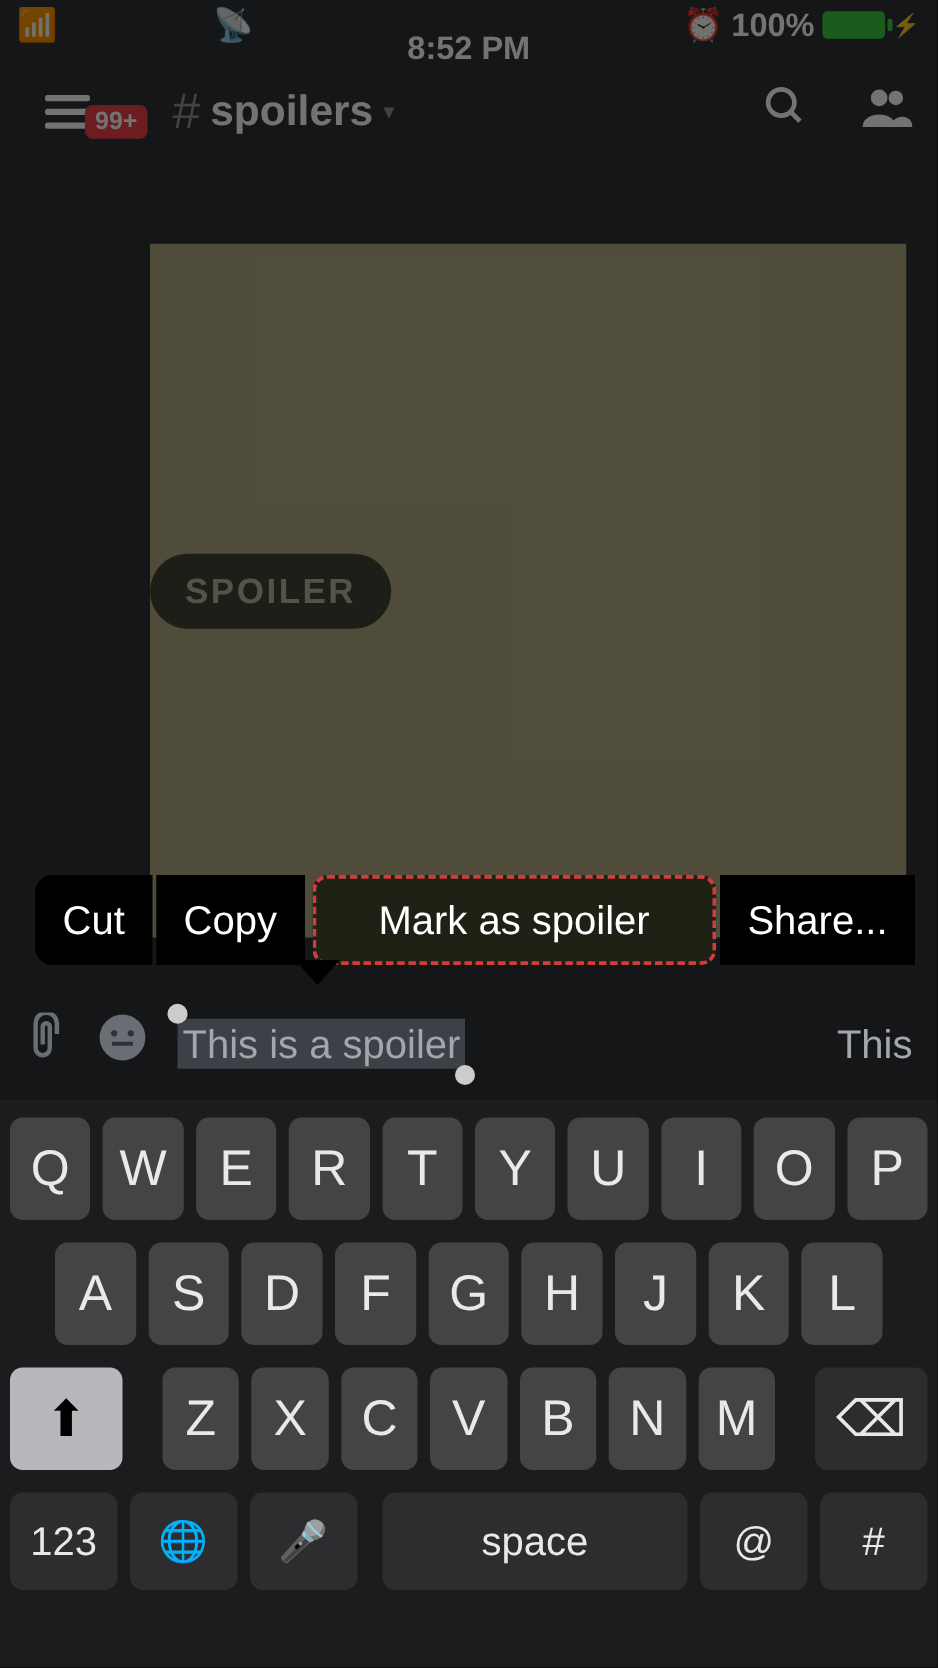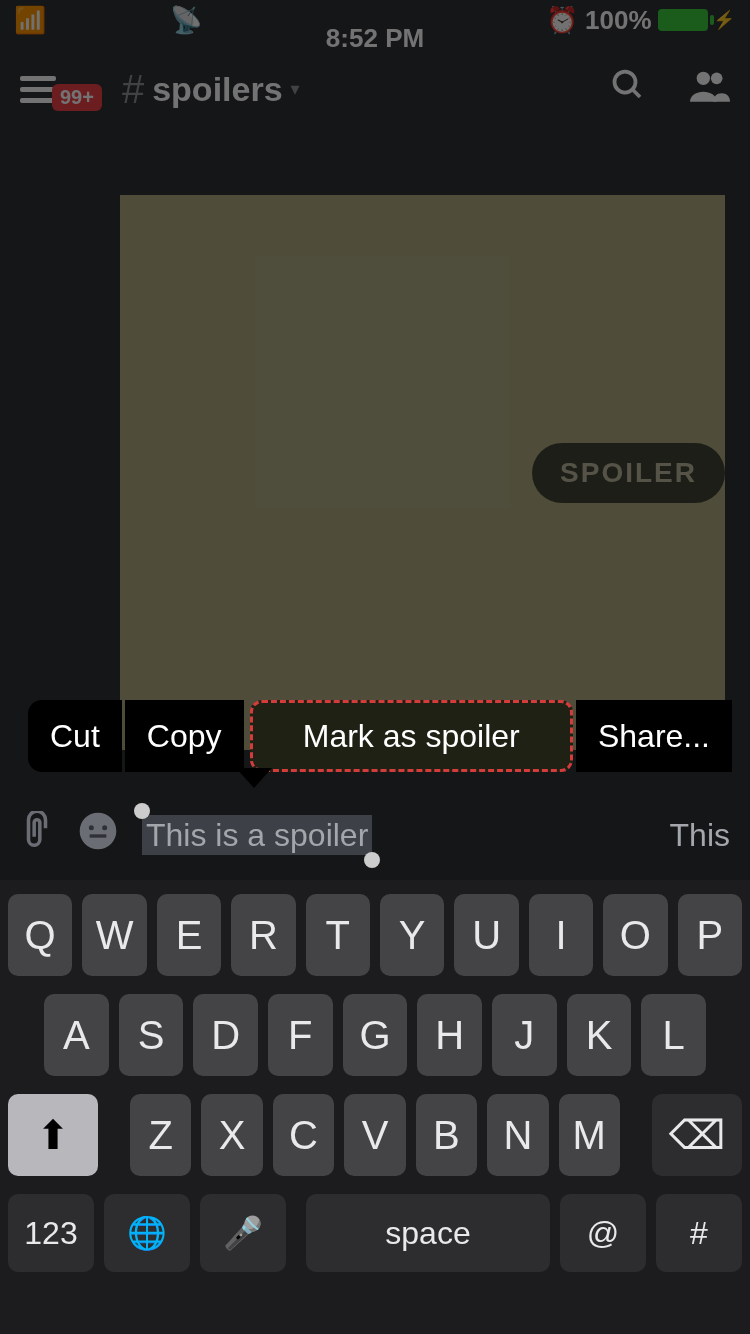--- a/index.html
+++ b/index.html
@@ -10,34 +10,34 @@
   
   .status-bar { position: absolute; top: 0; left: 0; right: 0; height: 40px; display: flex; align-items: center; color: #fff; font-size: 26px; padding: 0 14px; z-index: 10; }
   .status-left { display: flex; align-items: center; gap: 14px; }
   .status-center { position: absolute; left: 50%; transform: translateX(-50%); font-weight: 600; margin-top: 37px; }
   .status-right { margin-left: auto; display: flex; align-items: center; gap: 6px; font-weight: 600; }
   .battery { width: 50px; height: 22px; background: #3ccb3e; border-radius: 4px; position: relative; }
   .battery::after { content:""; position:absolute; right:-6px; top:6px; width:4px; height:10px; background:#3ccb3e; border-radius:2px; }
   .bolt { font-size: 18px; }
 
   
-  .header { position: absolute; top: 50px; left: 0; right: 0; height: 78px; display: flex; align-items: center; padding: 0 20px; z-index: 10; }
+  .header { position: absolute; top: 50px; left: 16px; right: 0; height: 78px; display: flex; align-items: center; padding: 0 20px; z-index: 10; }
   .menu-wrap { display: flex; align-items: center; position: relative; }
   .menu-icon { display: flex; flex-direction: column; gap: 6px; }
   .menu-icon span { width: 36px; height: 5px; background: #fff; border-radius: 2px; }
   .badge { background: #ed4245; color: #fff; font-size: 20px; font-weight: 700; padding: 2px 8px; border-radius: 6px; margin-left: -4px; position: relative; top: 8px; }
   .channel { display: flex; align-items: center; margin-left: 20px; gap: 8px; }
   .hash { color: #8e9297; font-size: 40px; font-weight: 400; }
   .channel-name { color: #fff; font-size: 34px; font-weight: 700; }
   .chev { color: #8e9297; font-size: 18px; }
   .header-right { margin-left: auto; display: flex; align-items: center; gap: 44px; }
   .icon-btn { color: #fff; font-size: 36px; }
 
   
-  .attach-area { position: absolute; left: 120px; top: 195px; width: 605px; height: 555px; background: #b0aa82; z-index: 9; display:flex; align-items:center; justify-content:flex-end; }
+  .attach-area { position: absolute; left: 120px; top: 195px; width: 605px; height: 555px; background: #b0aa82; z-index: 9; display:flex; align-items:center; justify-content:flex-start; }
   .spoiler-pill { background: #424433; color: #bdb99d; font-weight: 700; letter-spacing: 2px; padding: 14px 28px; border-radius: 40px; font-size: 28px; }
 
   
   .ctx { position: absolute; top: 700px; left: 28px; right: 18px; height: 72px; display: flex; z-index: 70; }
   .ctx-item { background: #000; color: #fff; font-size: 32px; display:flex; align-items:center; justify-content:center; padding: 0 22px; border-radius: 0; }
   .ctx-item + .ctx-item { margin-left: 3px; }
   .ctx-item:first-child { border-top-left-radius: 14px; border-bottom-left-radius: 14px; }
   .ctx-item.highlight { background: #1f2114; border: 3px dashed #d43c3c; color: #fff; margin-left: 6px; border-radius: 12px; flex:1; }
   .ctx-arrow { position:absolute; left: 208px; bottom: -16px; width: 0; height:0; border-left: 18px solid transparent; border-right: 18px solid transparent; border-top: 20px solid #000; }
 

